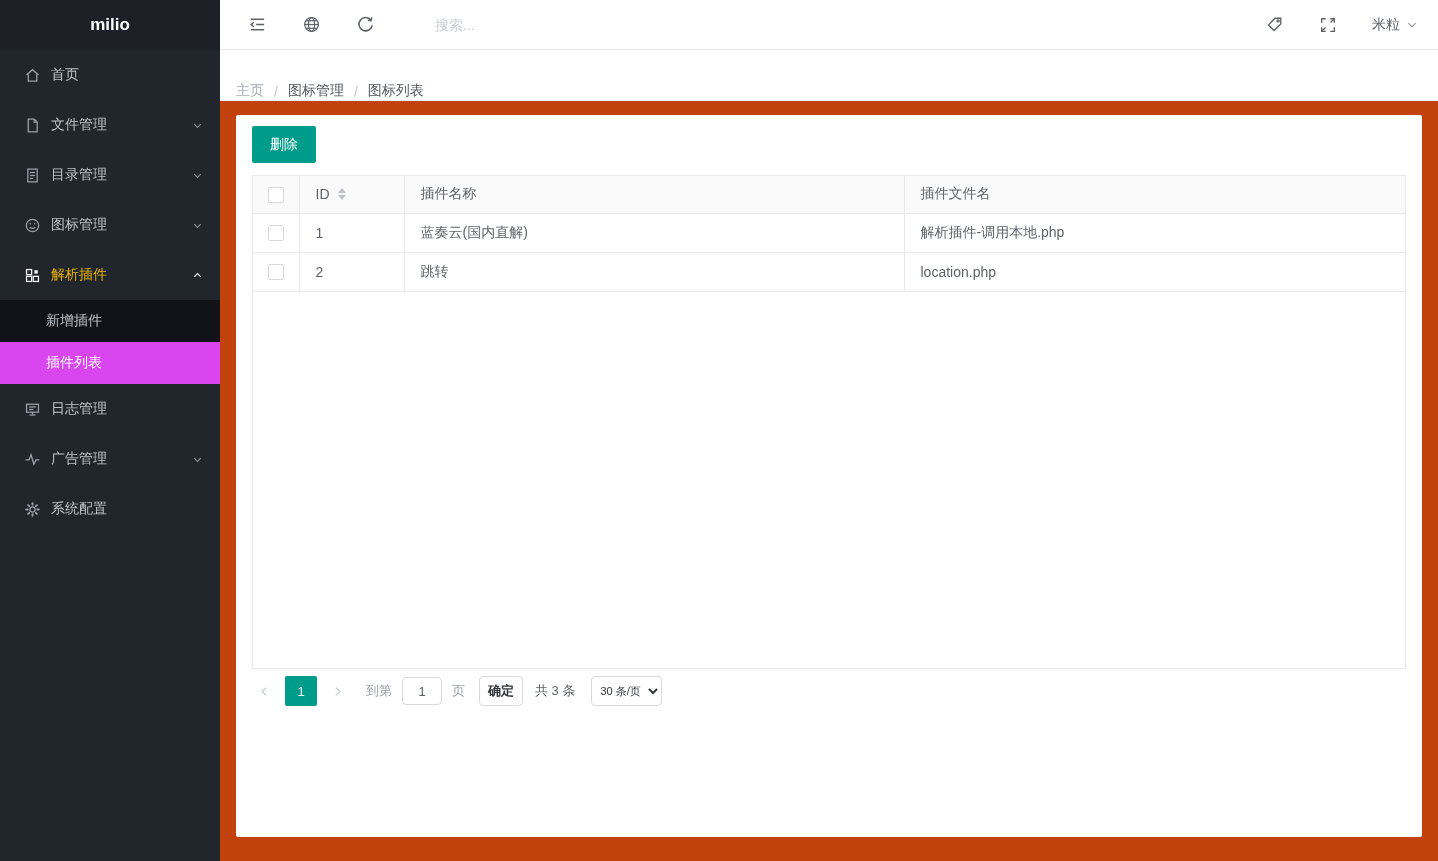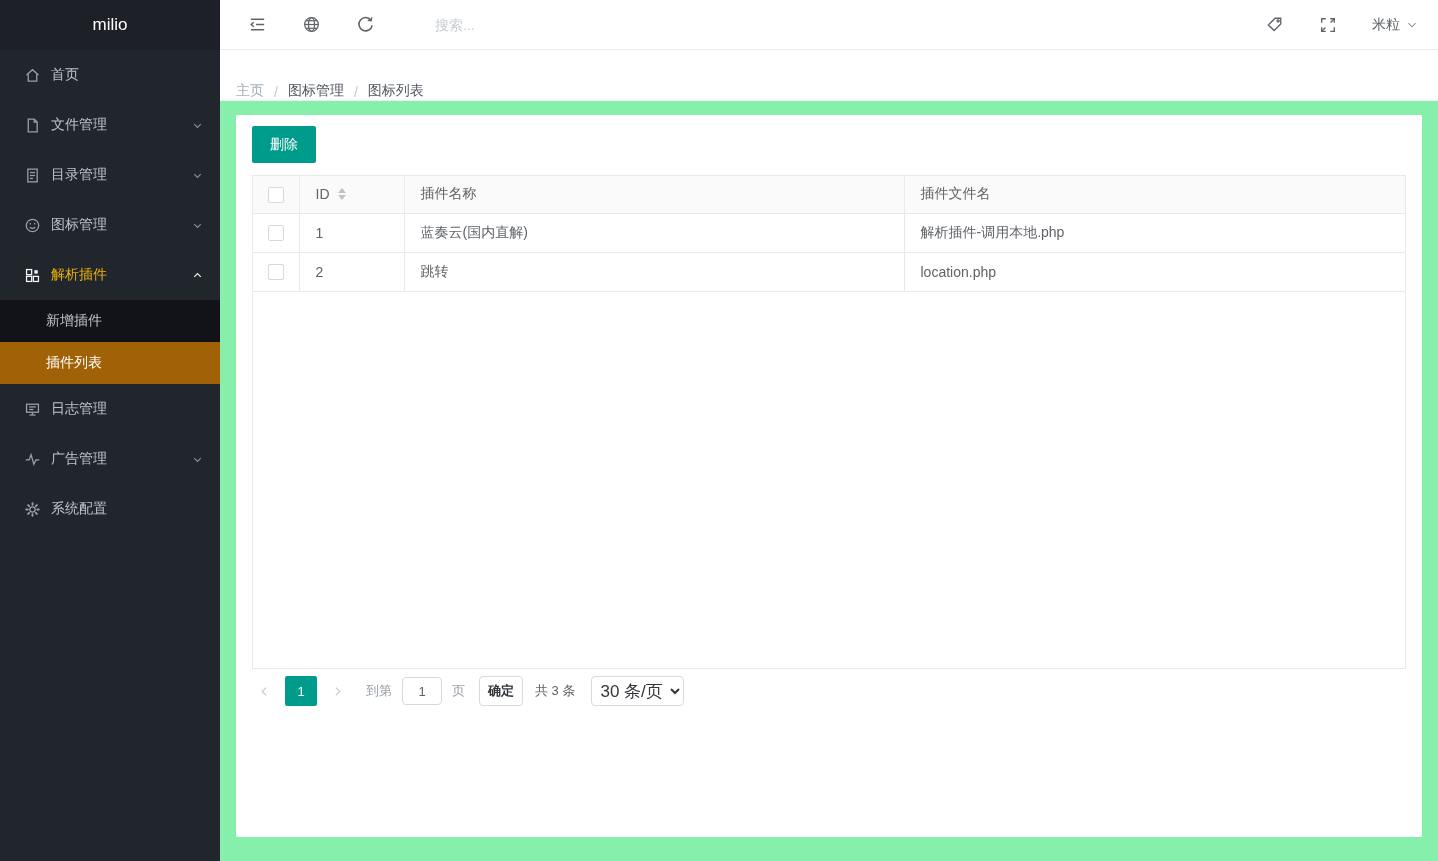--- a/index.html
+++ b/index.html
@@ -2,32 +2,32 @@
 <html><head>
 <meta charset="utf-8">
 <style>
   * { box-sizing: border-box; margin: 0; padding: 0; }
   html,body { width:1438px; height:861px; overflow:hidden;
     font-family:"Liberation Sans","DejaVu Sans",sans-serif; font-size:14px; color:#5f6368; background:#f0f0f0; }
   .app { display:flex; width:1438px; height:861px; }
 
   
   .sidebar { width:220px; height:861px; background:#21252c; flex:0 0 220px; }
-  .brand { height:50px; line-height:50px; text-align:center; color:#ffffff; font-size:17px; font-weight:normal; background:#1d2026; }
+  .brand { height:50px; line-height:50px; text-align:center; color:#ffffff; font-size:17px; font-weight:bold; background:#1d2026; }
   .menu-item { position:relative; height:50px; display:flex; align-items:center; padding-left:24px; color:#bdc3cb; cursor:pointer; }
   .menu-item .ic { width:17px; height:17px; margin-right:10px; color:#9aa1aa; display:inline-flex; }
   .menu-item .chev { position:absolute; right:16px; color:#8a9099; display:inline-flex; }
   .menu-item.parent-active { color:#eab308; }
   .menu-item.parent-active .ic, .menu-item.parent-active .chev { color:#f2f4f6; }
   .submenu { background:#111318; }
   .sub-item { height:42px; display:flex; align-items:center; padding-left:46px; color:#bdc3cb; cursor:pointer; }
-  .sub-item.active { background:#a16207; color:#ffffff; }
+  .sub-item.active { background:#d946ef; color:#ffffff; }
 
   
-  .main { flex:1; display:flex; flex-direction:column; background:#86efac; }
+  .main { flex:1; display:flex; flex-direction:column; background:#c2410c; }
   .topbar { height:50px; background:#ffffff; border-bottom:1px solid #ececec; display:flex; align-items:center; padding:0 20px 0 27px; }
   .tb-btn { width:20px; height:20px; display:inline-flex; align-items:center; justify-content:center; color:#5f6368; cursor:pointer; margin-right:34px; }
   .search-input { border:none; outline:none; font-size:14px; width:220px; color:#5f6368; margin-left:26px; background:transparent; }
   .search-input::placeholder { color:#c8ccd3; }
   .tb-right { margin-left:auto; display:flex; align-items:center; }
   .tb-right .tb-btn { margin-right:0; margin-left:34px; }
   .user-menu { display:flex; align-items:center; margin-left:34px; color:#5a5e66; cursor:pointer; }
   .user-menu .uchev { display:inline-flex; margin-left:6px; color:#8a9099; }
 
   .breadcrumb { height:51px; background:#ffffff; border-bottom:1px solid #f0f0f0; display:flex; align-items:flex-end; padding-left:16px; font-size:14px; }
@@ -55,21 +55,21 @@
   .sorter .tri-down { width:0; height:0; border-left:4px solid transparent; border-right:4px solid transparent; border-top:5px solid #bfc3c9; }
 
   .pagination { height:44px; display:flex; align-items:center; font-size:13px; color:#9aa0a8; }
   .pg-chev { display:inline-flex; color:#c7ccd3; cursor:pointer; padding:0 6px; }
   .pg-current { width:32px; height:30px; background:#009c8b; color:#fff; display:inline-flex; align-items:center; justify-content:center; border-radius:2px; margin:0 8px; font-size:13px; cursor:pointer; }
   .pg-goto { margin-left:16px; }
   .pg-input { width:40px; height:28px; border:1px solid #d9d9d9; border-radius:4px; text-align:center; font-size:13px; color:#5f6368; margin:0 10px; outline:none; }
   .pg-unit { margin-right:14px; }
   .btn-confirm { width:44px; height:30px; background:#fff; border:1px solid #d9d9d9; border-radius:4px; font-size:13px; color:#33363b; font-weight:600; cursor:pointer; }
   .pg-total { color:#5f6368; margin:0 16px 0 12px;text-align:right; }
-  .pg-size { height:30px; border:1px solid #d9d9d9; border-radius:4px; font-size:17px; color:#33363b; background:#fff; padding:0 4px; outline:none; cursor:pointer; }
+  .pg-size { height:30px; border:1px solid #d9d9d9; border-radius:4px; font-size:11px; color:#33363b; background:#fff; padding:0 4px; outline:none; cursor:pointer; }
 
   svg { display:block; }
 </style>
 </head>
 <body>
 
 <div class="app">
 
   <aside class="sidebar">
     <div class="brand">milio</div>

